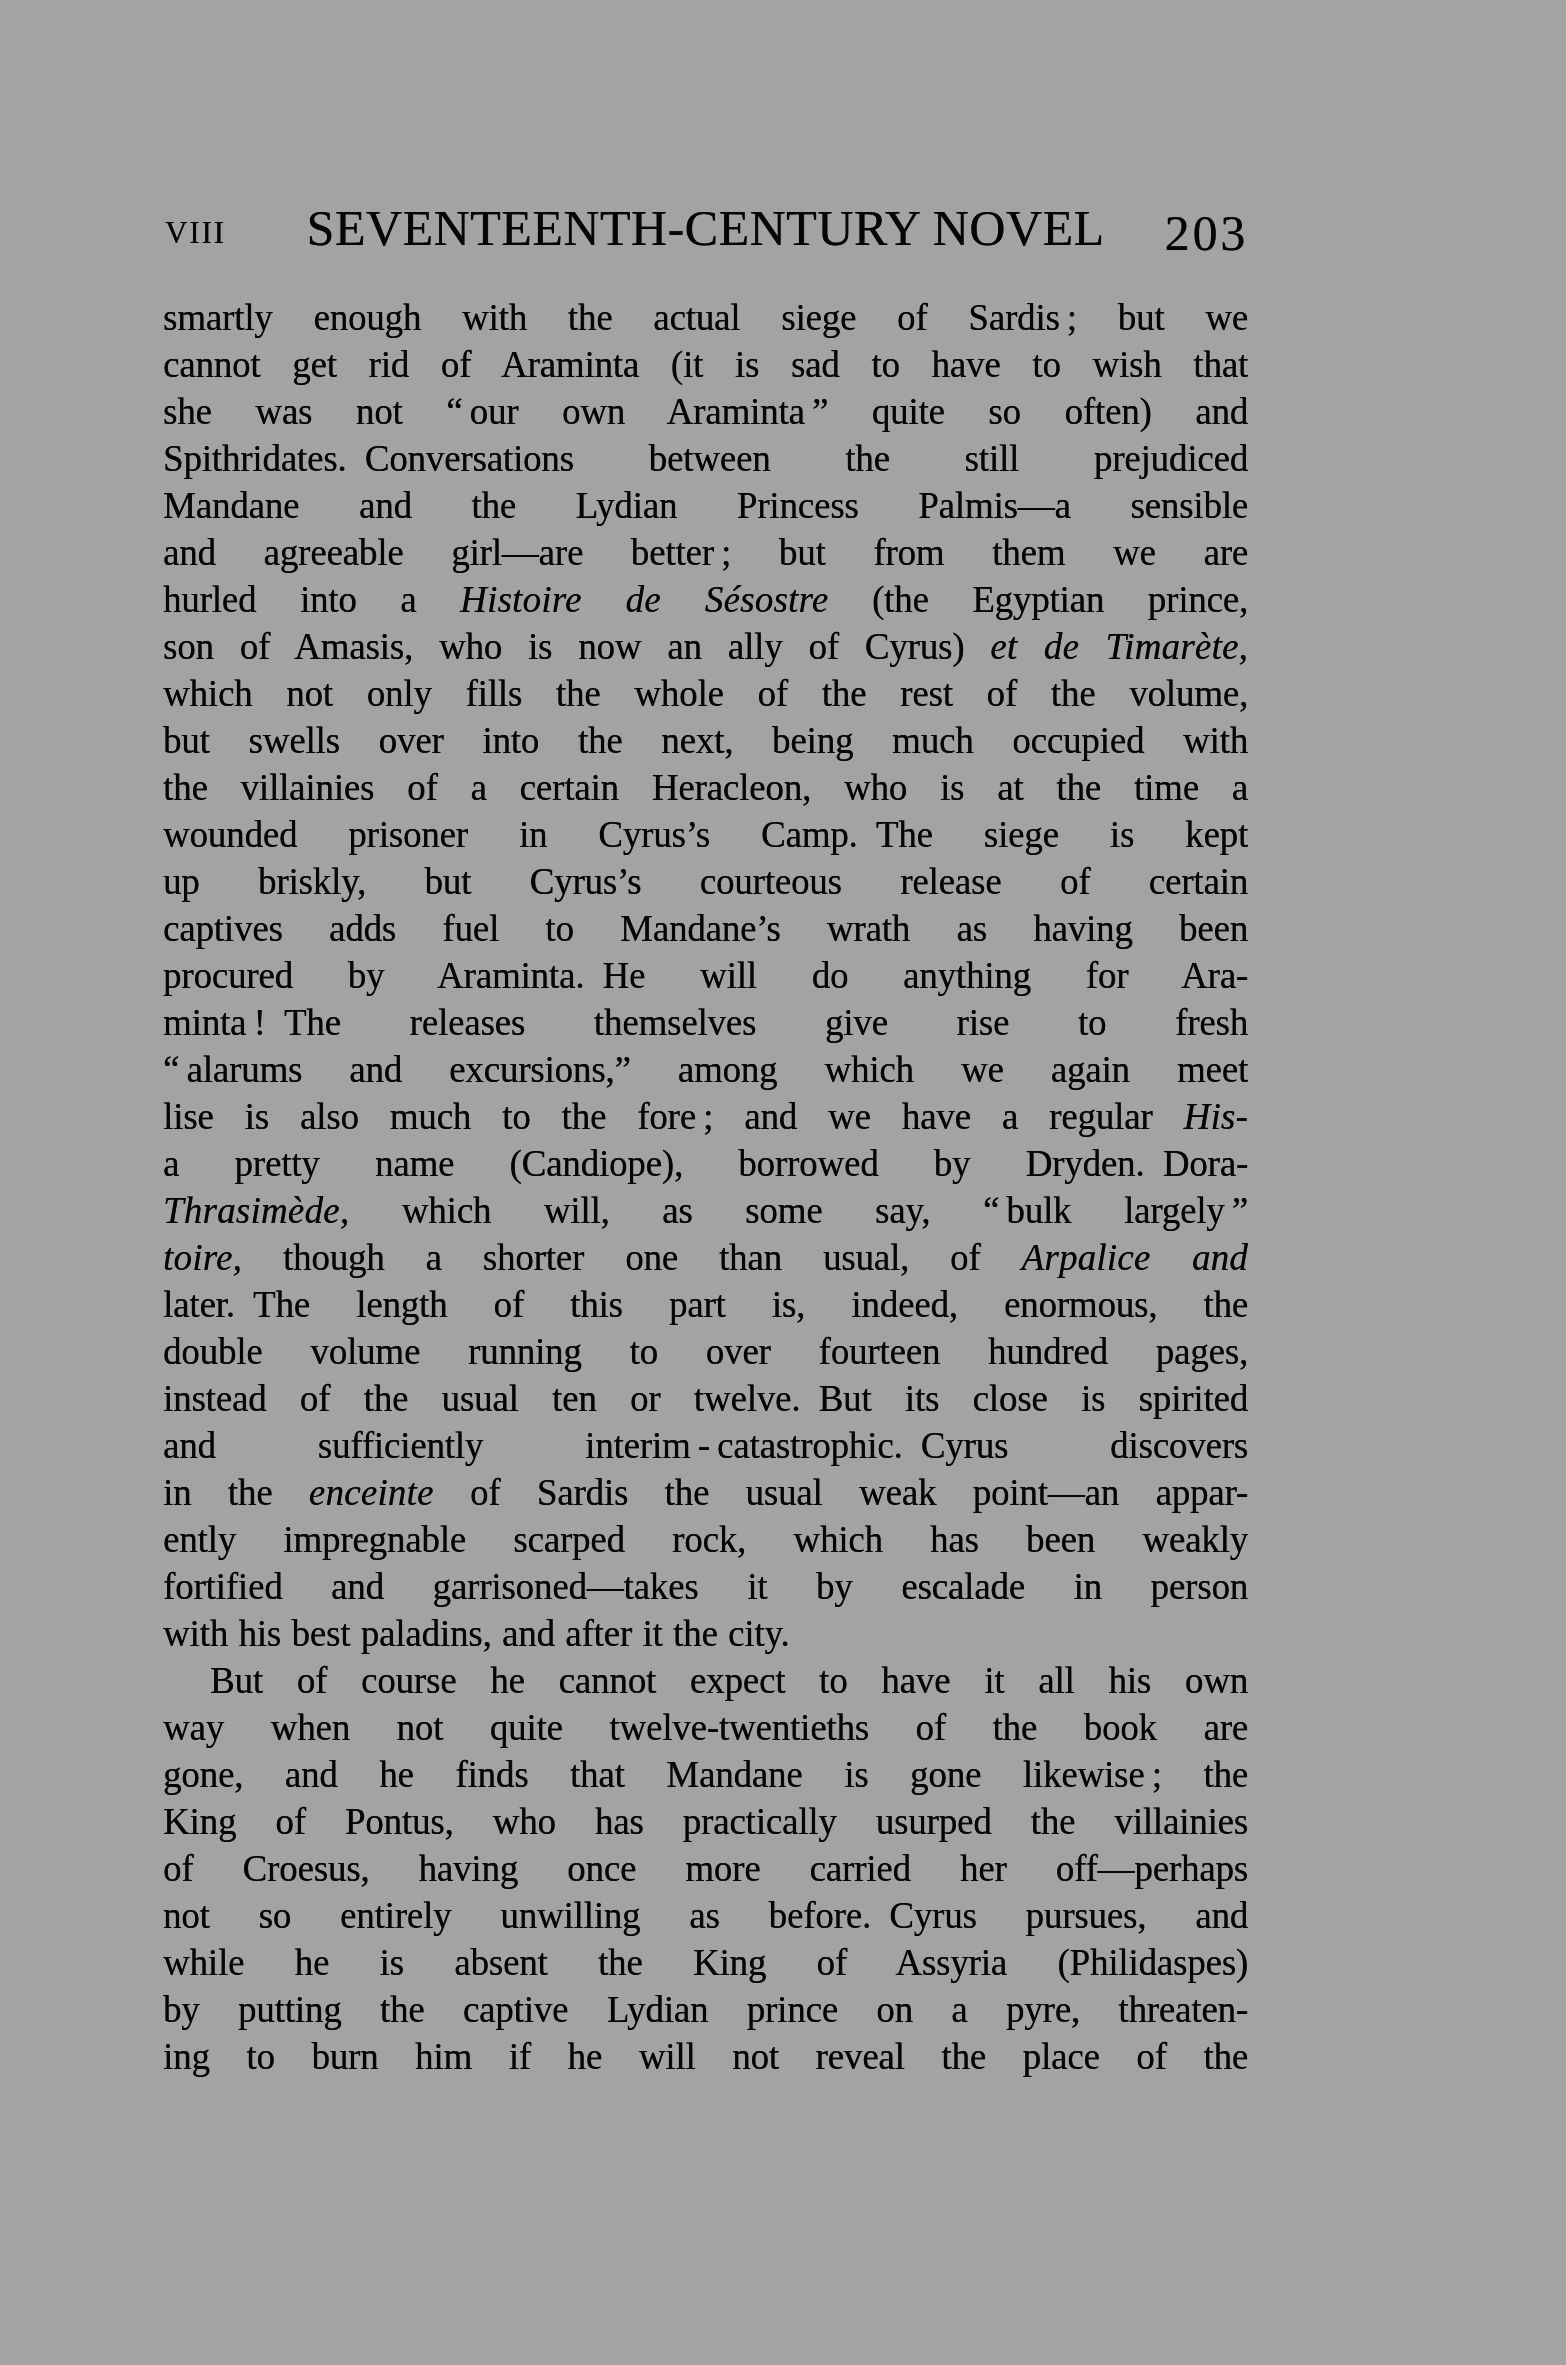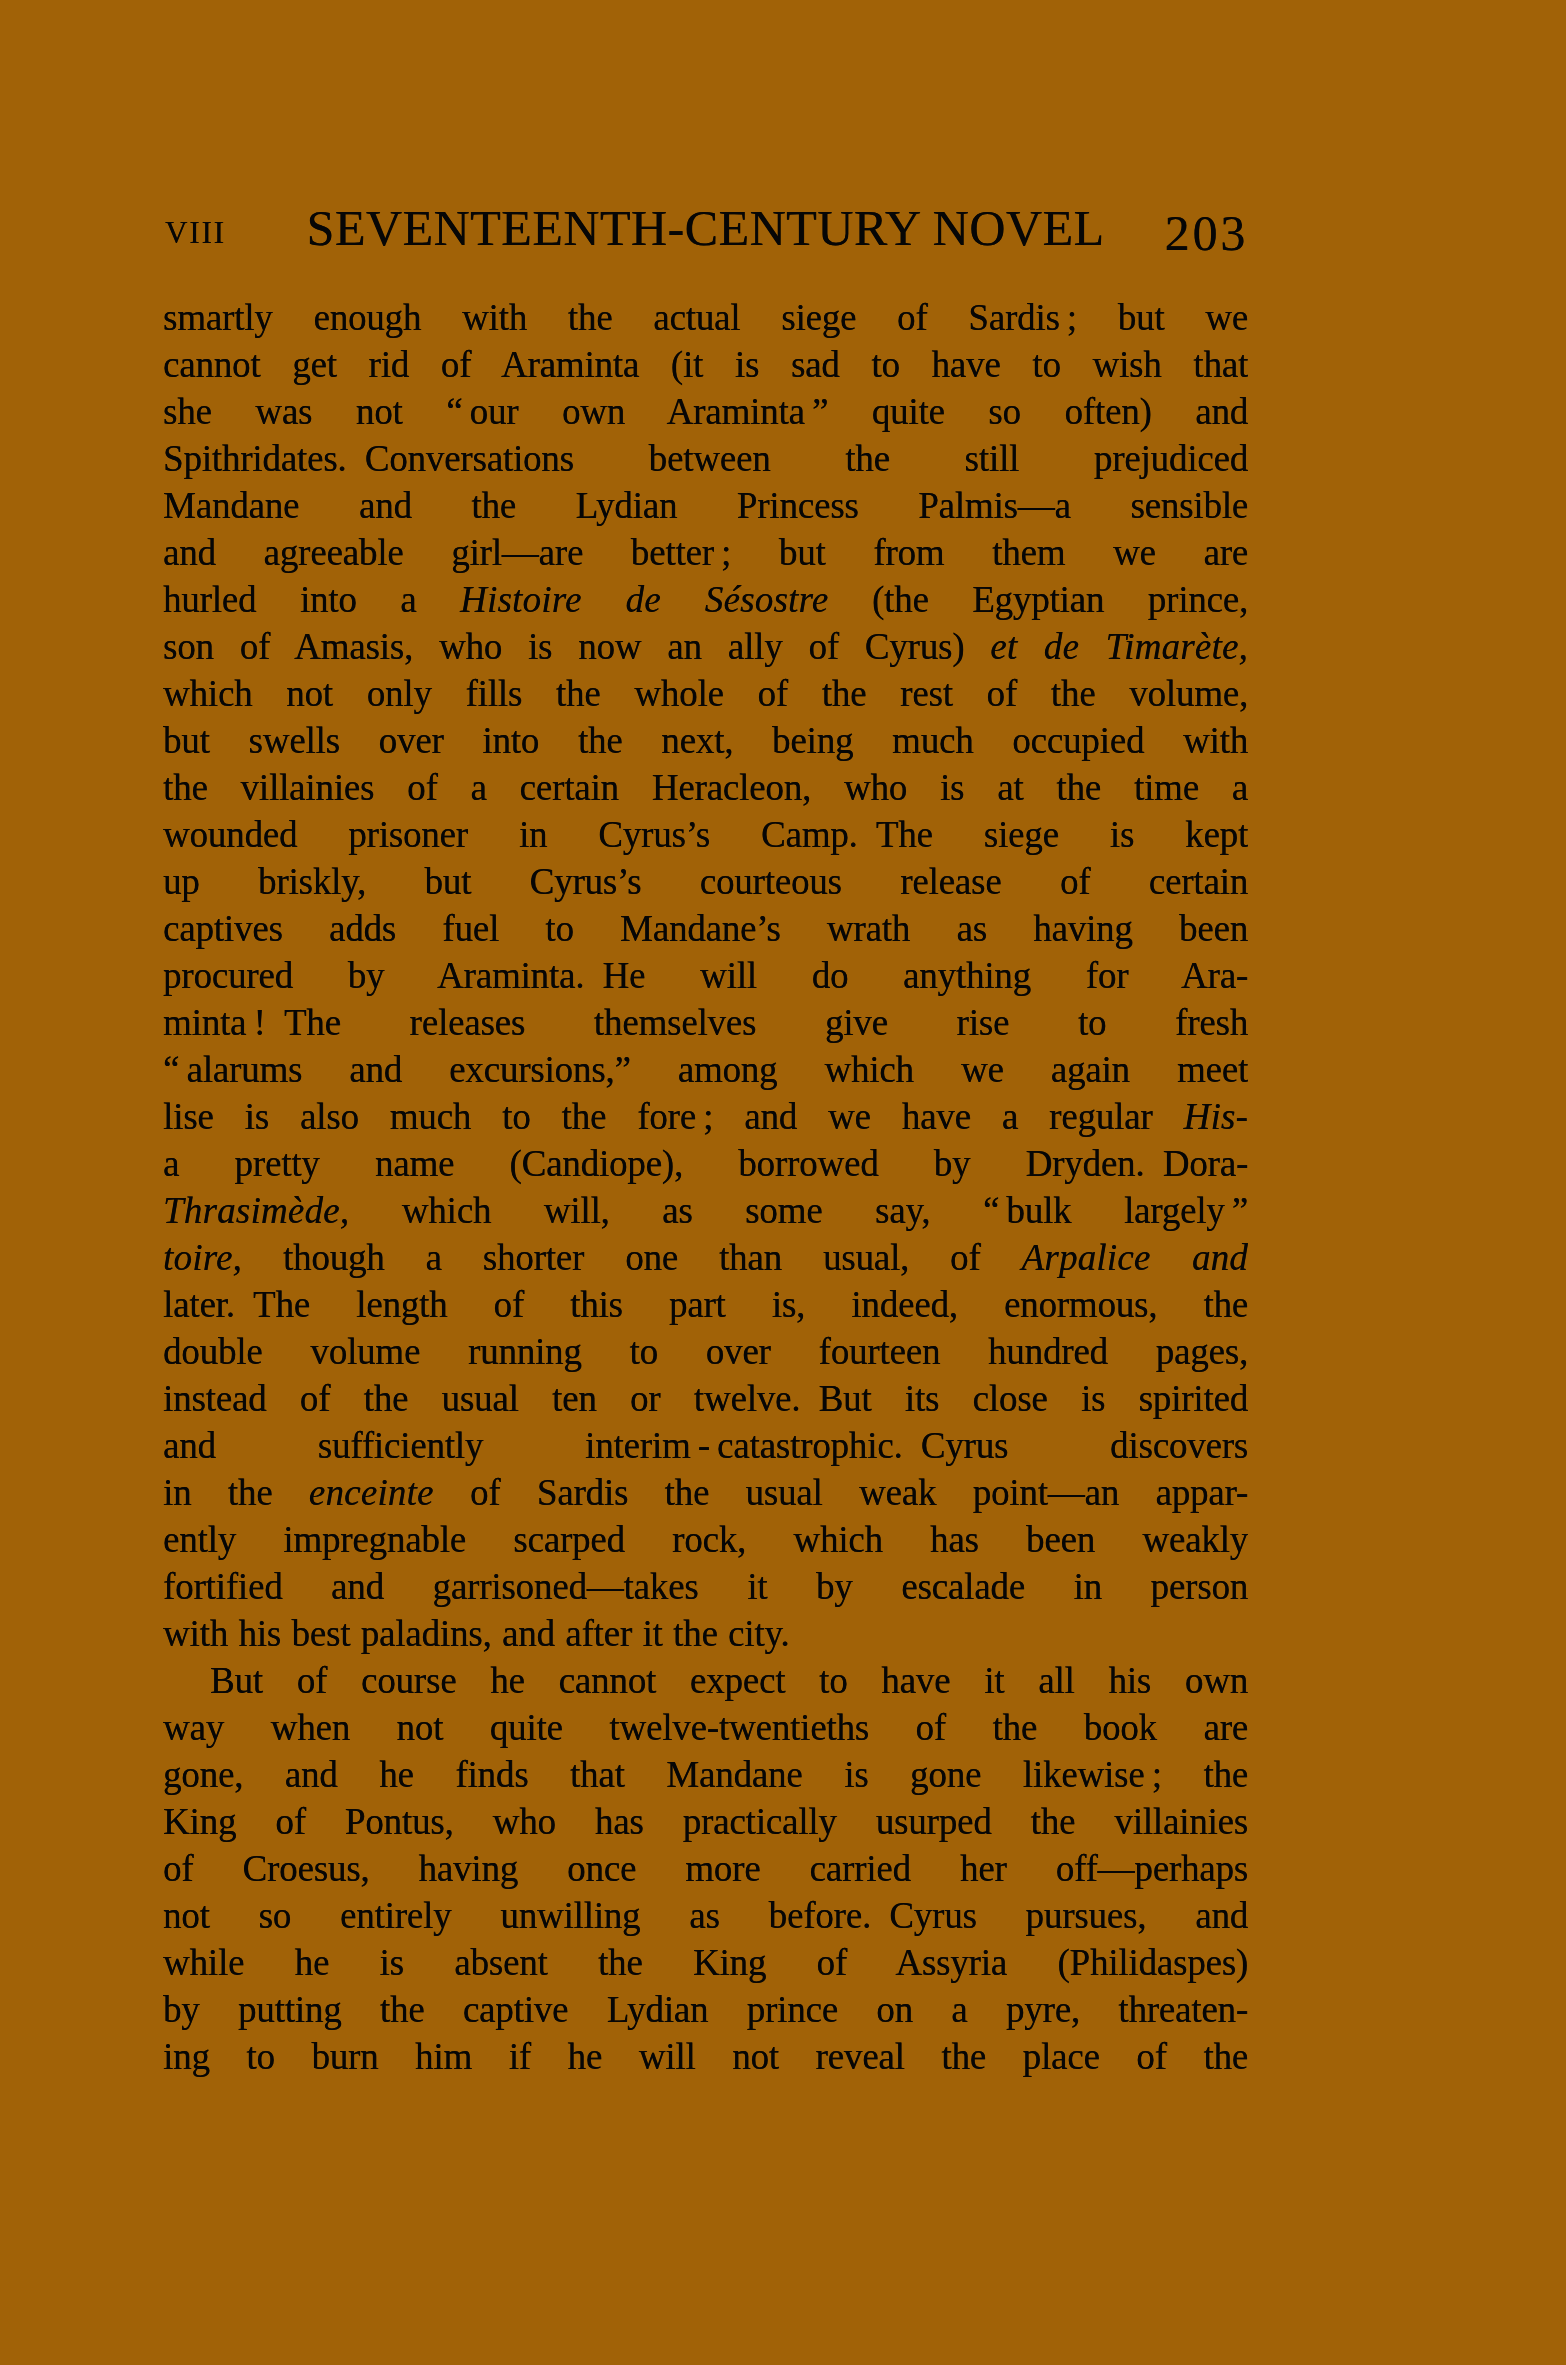--- a/index.html
+++ b/index.html
@@ -6,21 +6,21 @@
   html, body { background: #ffffff; }
   body {
     width: 1567px; height: 2365px;
     position: relative;
     font-family: "Liberation Serif", "DejaVu Serif", serif;
     color: #060606;
     overflow: hidden;
   }
   .page {
     position: absolute; inset: 0;
-    background: #a16207;
+    background: #a3a3a3;
     font-family: Liberation Serif, serif;
   }
   .running-head {
     position: absolute;
     left: 163px; top: 203px;
     width: 1085px; height: 51px;
   }
   .chapter-num {
     position: absolute; left: 1.9px; bottom: 5.6px;
     font-size: 31px; line-height: 1;

